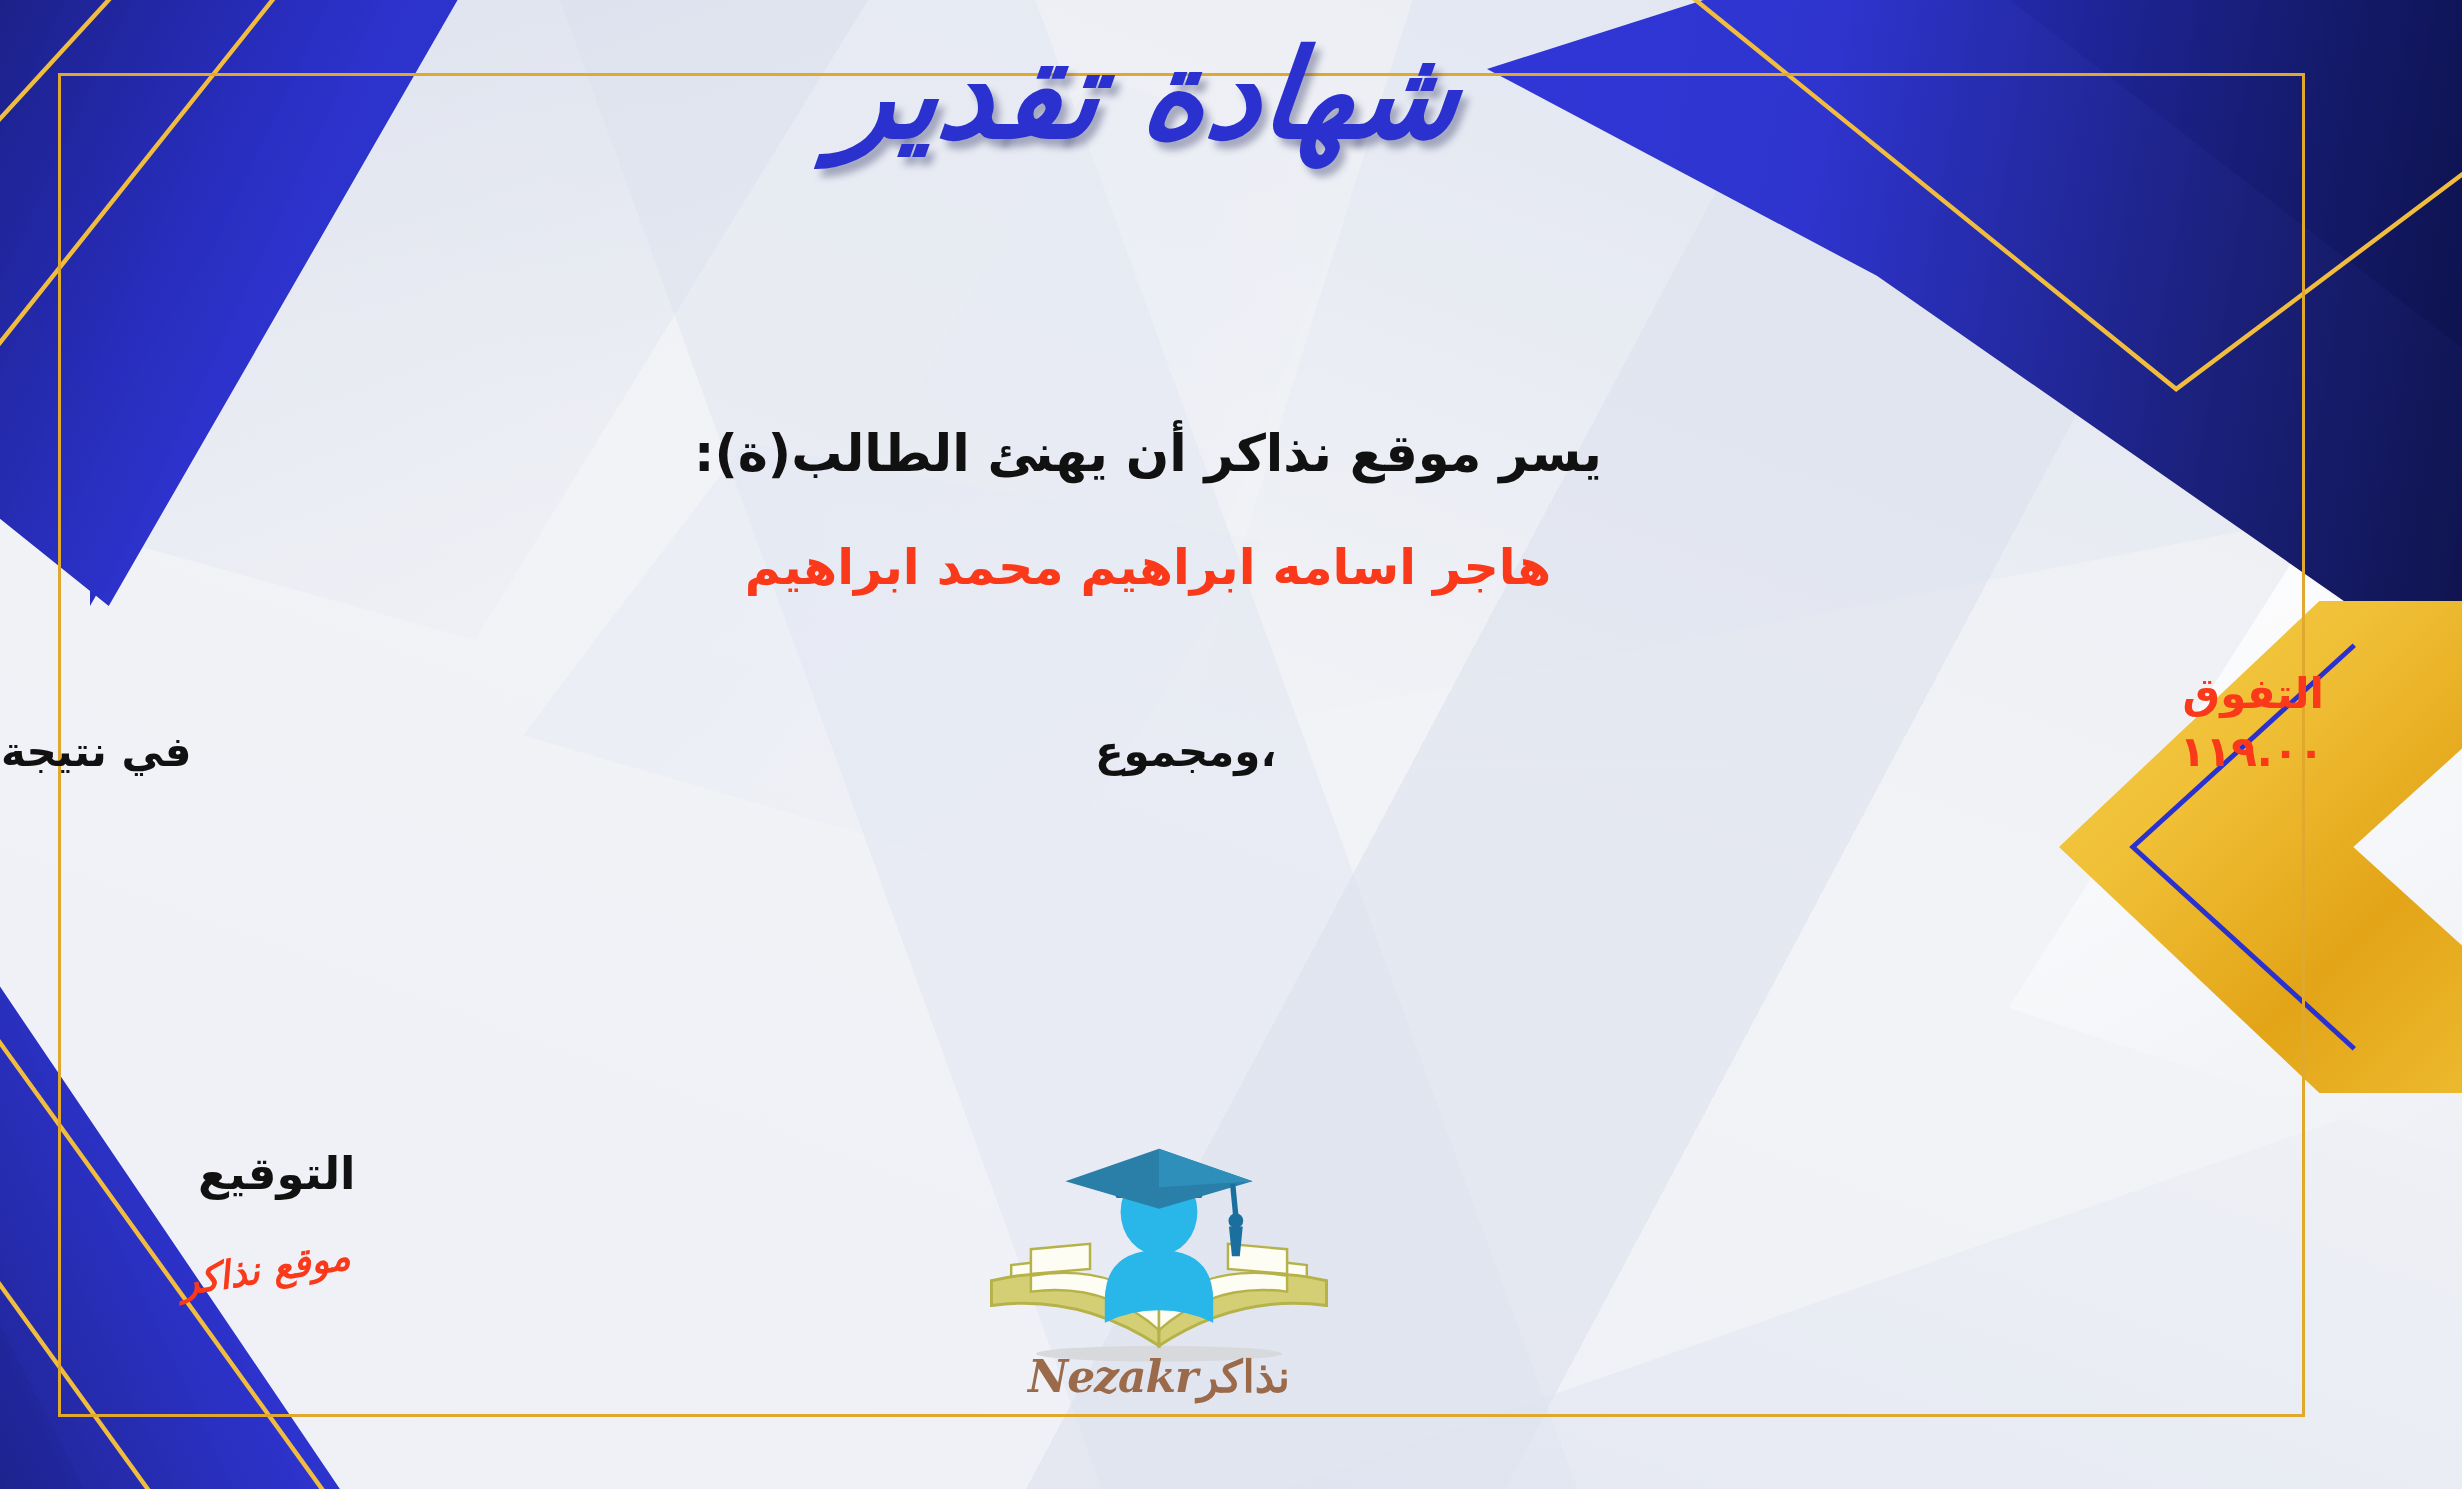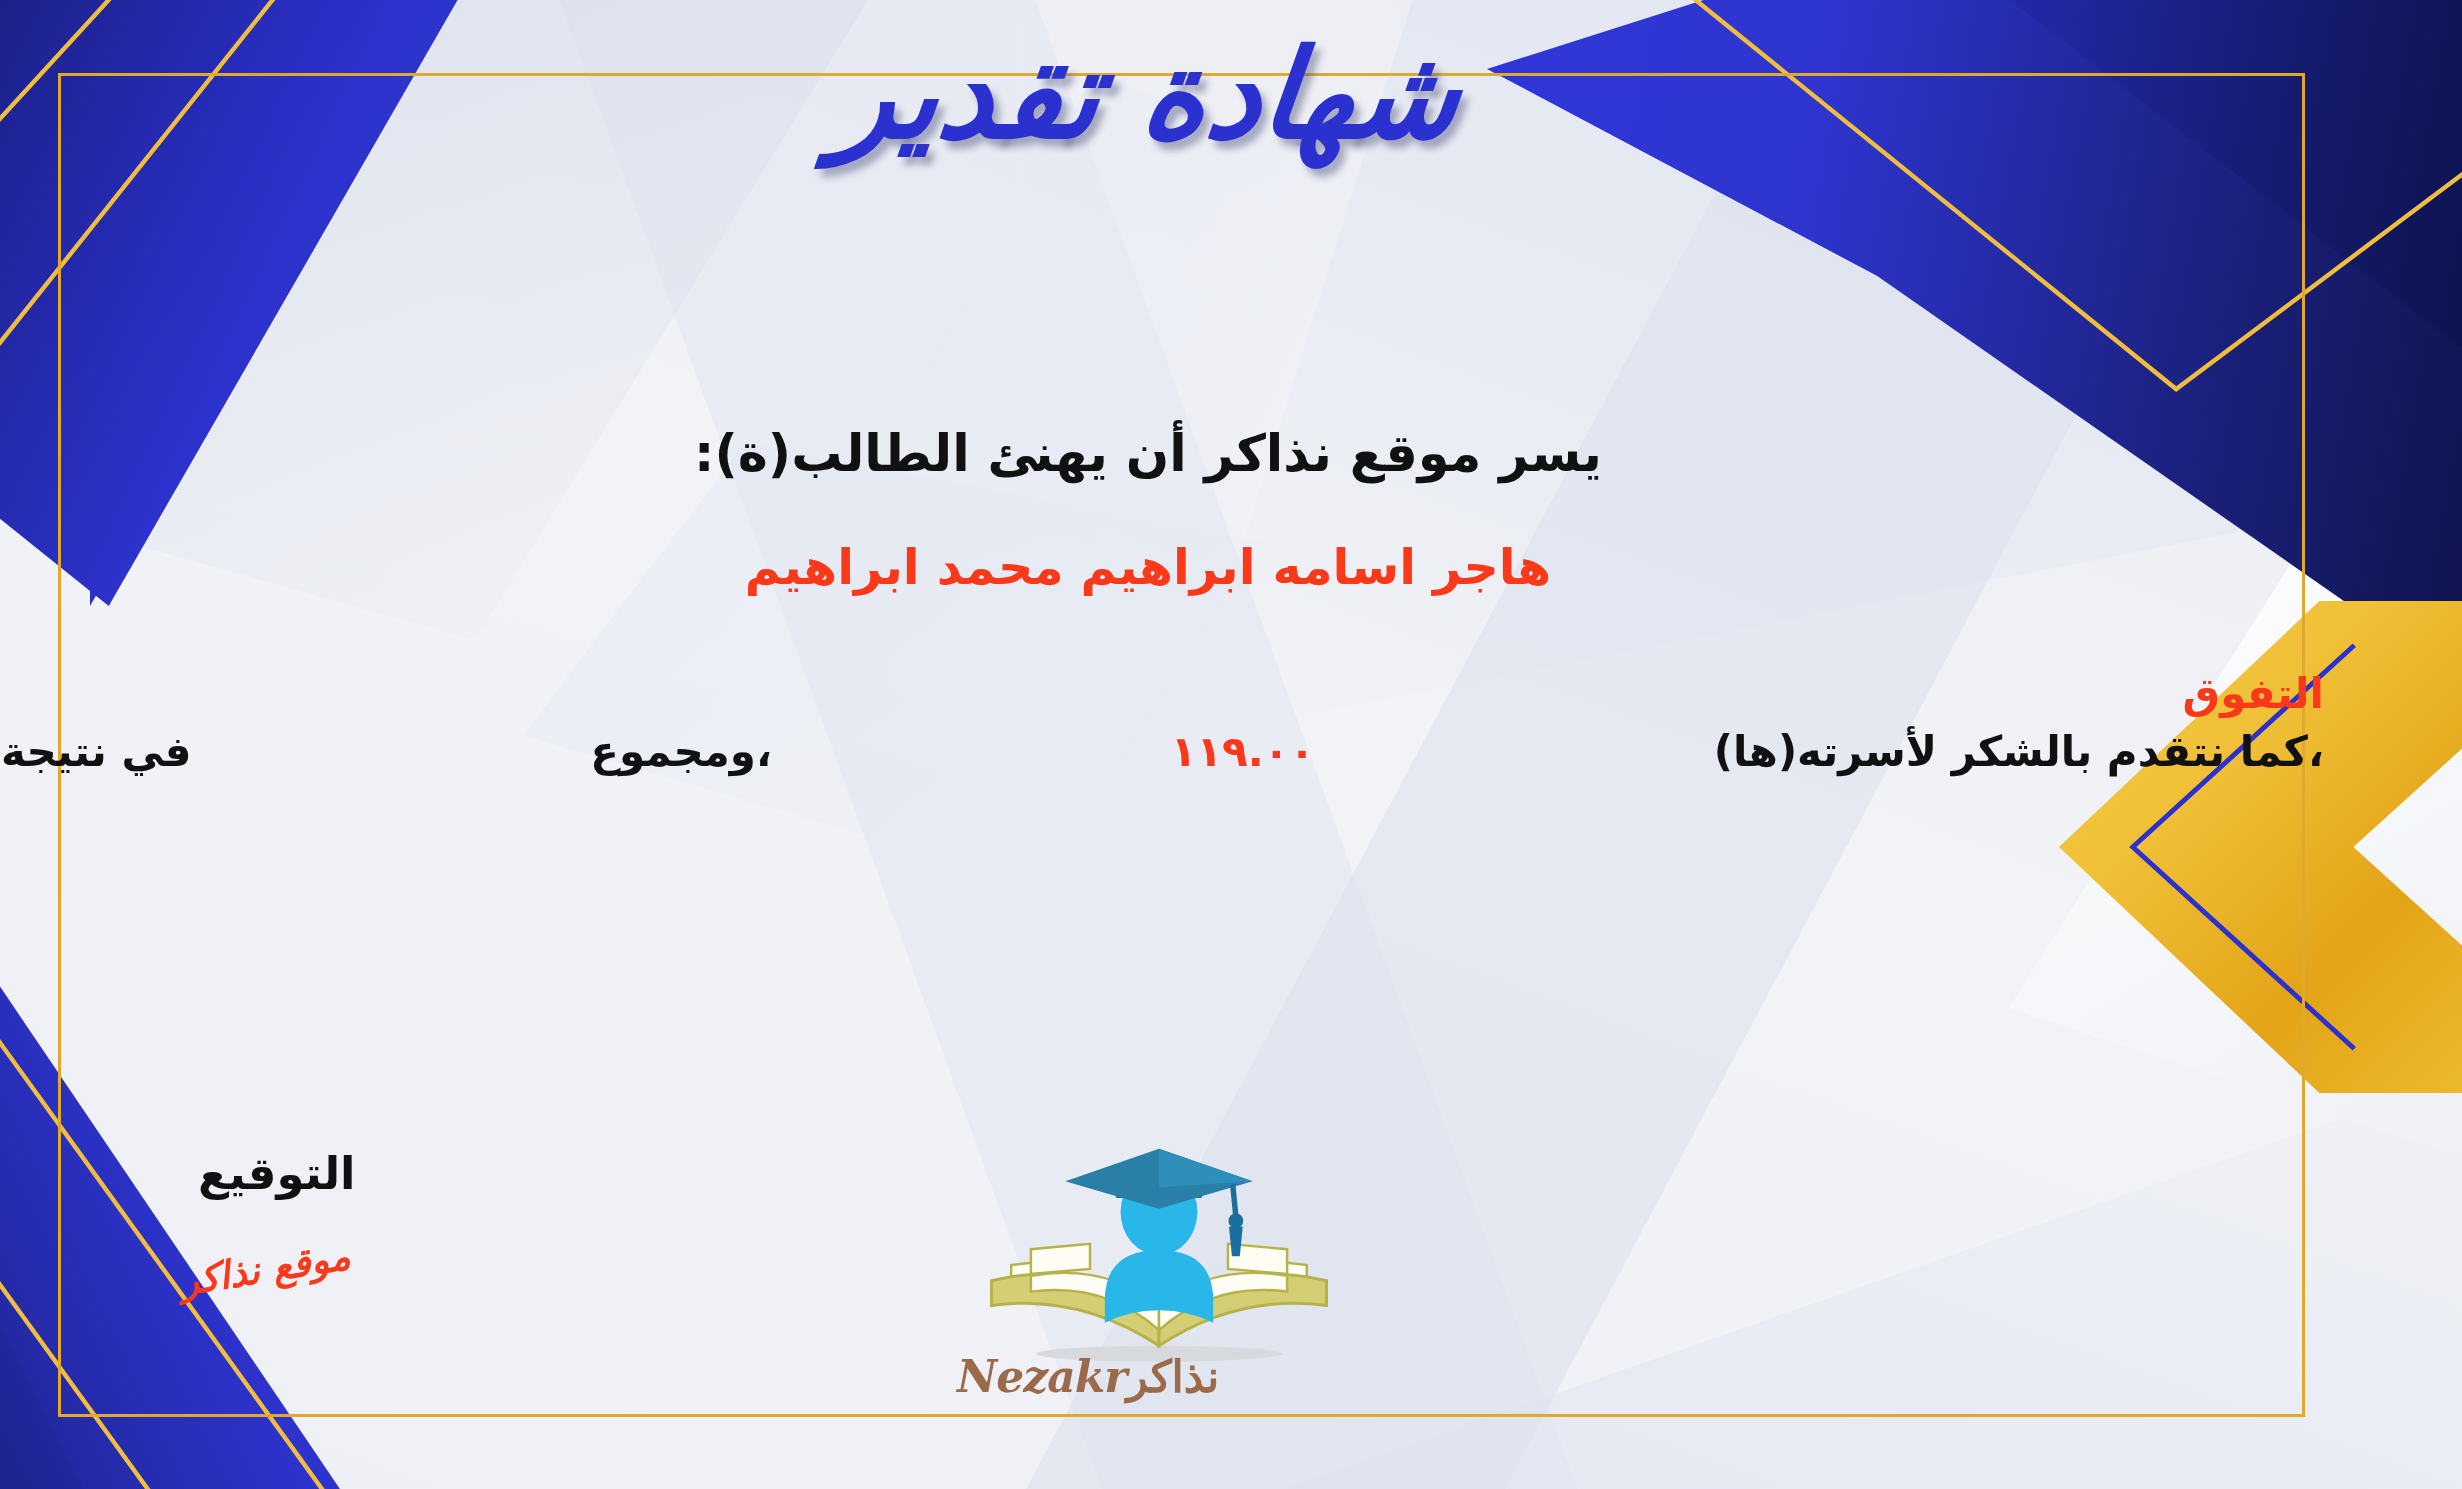--- a/index.html
+++ b/index.html
@@ -186,21 +186,21 @@
 
   
   .logo{
     position:absolute;
     top:1133px;left:1123px;
     width:404px;height:266px;
   }
   .logo svg{width:100%;height:100%;display:block;}
   .logo-text{
     position:absolute;bottom:-3px;left:0;right:0;
-    text-align:left;
+    text-align:center;
     color:#9a6a4a;
     font-size:44px;
     font-weight:700;
     font-family:"DejaVu Serif","Liberation Serif",serif;
     letter-spacing:-1px;
     direction:rtl;
   }
   .logo-text .lat{font-family:"DejaVu Serif","Liberation Serif",serif;font-style:italic;}
 </style>
 </head>
@@ -261,21 +261,20 @@
 
     <div class="line l-name">هاجر اسامه ابراهيم محمد ابراهيم</div>
 
     <div class="body-block">
 
       <div class="body-row justify">
         <span class="red">التفوق</span>
       </div>
 
       <div class="body-row justify">
-        <span>،كما نتقدم بالشكر لأسرته(ها)</span>
         <span class="red">١١٩.٠٠</span>
         <span>،ومجموع</span>
         <span>في نتيجة</span>
       </div>
 
 
 
     </div>
 
     <div class="sig-label">التوقيع</div>

